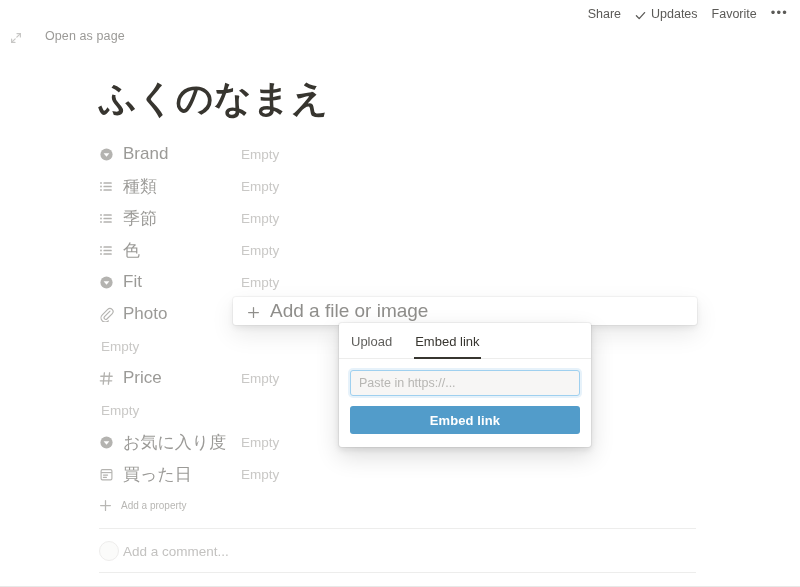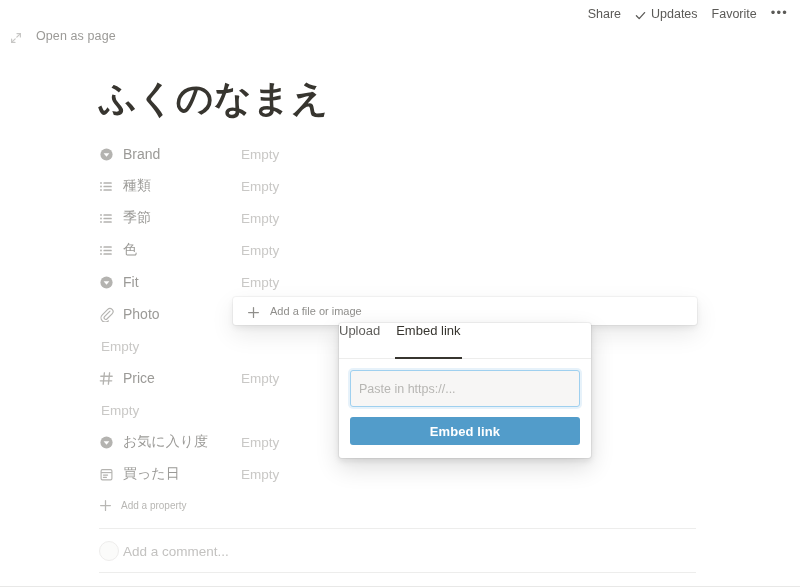--- a/index.html
+++ b/index.html
@@ -26,21 +26,21 @@
     height: 28px;
     display: flex;
     align-items: center;
     justify-content: space-between;
     padding: 0 12px 0 10px;
   }
 
   .topbar-left {
     display: flex;
     align-items: center;
-    gap: 14px;
+    gap: 23px;
     cursor: pointer;
     margin-top: 44px;
   }
 
   .expand-icon {
     width: 12px;
     height: 12px;
     display: block;
     flex: 0 0 auto;
     opacity: .55;
@@ -100,21 +100,21 @@
     cursor: pointer;
   }
 
   .prop-name {
     display: flex;
     align-items: center;
     gap: 9px;
     width: 140px;
     flex: 0 0 140px;
     color: #9b9a97;
-    font-size: 14px;
+    font-size: 17px;
   }
 
   .prop-icon {
     width: 15px;
     height: 15px;
     flex: 0 0 15px;
     display: block;
     color: #b4b3b0;
   }
 
@@ -195,44 +195,45 @@
     align-items: center;
     padding-left: 14px;
     gap: 10px;
     cursor: pointer;
     z-index: 5;
   }
 
   .file-bar-plus { width: 13px; height: 13px; display: block; color: #8f8e8b; }
 
   .file-bar-label {
-    font-size: 11px;
+    font-size: 19px;
     color: #8f8e8b;
   }
 
   
   .popup {
     position: absolute;
     left: 339px;
     top: 323px;
     width: 252px;
     background: #ffffff;
     border-radius: 3px;
     box-shadow: 0 0 0 1px rgba(15,15,15,.05),
                 0 3px 6px rgba(15,15,15,.10),
                 0 9px 24px rgba(15,15,15,.14);
     z-index: 10;
     overflow: hidden;
   }
 
   .popup-tabs {
     display: flex;
+    align-items: flex-end;
     height: 36px;
-    padding: 0 0;
-    gap: 16px;
+    padding: 0 12px;
+    gap: 23px;
     border-bottom: 1px solid #ededec;
     position: relative;
   }
 
   .popup-tab {
     font-size: 13px;
     color: #5f5e5b;
     padding-bottom: 9px;
     cursor: pointer;
     position: relative;
@@ -253,21 +254,21 @@
     height: 2px;
     background: #37352f;
   }
 
   .popup-body {
     padding: 11px 11px 13px 11px;
   }
 
   .url-input {
     width: 100%;
-    height: 37px;
+    height: 26px;
     border-radius: 3px;
     border: 1px solid #9fd0ef;
     background: #f7f6f5;
     box-shadow: 0 0 0 2px rgba(84,164,218,.14);
     font-size: 12.5px;
     color: #8b5cf6;
     padding: 4px 8px;
     font-family: "Liberation Sans", "DejaVu Sans", sans-serif;
     outline: none;
     display: block;

